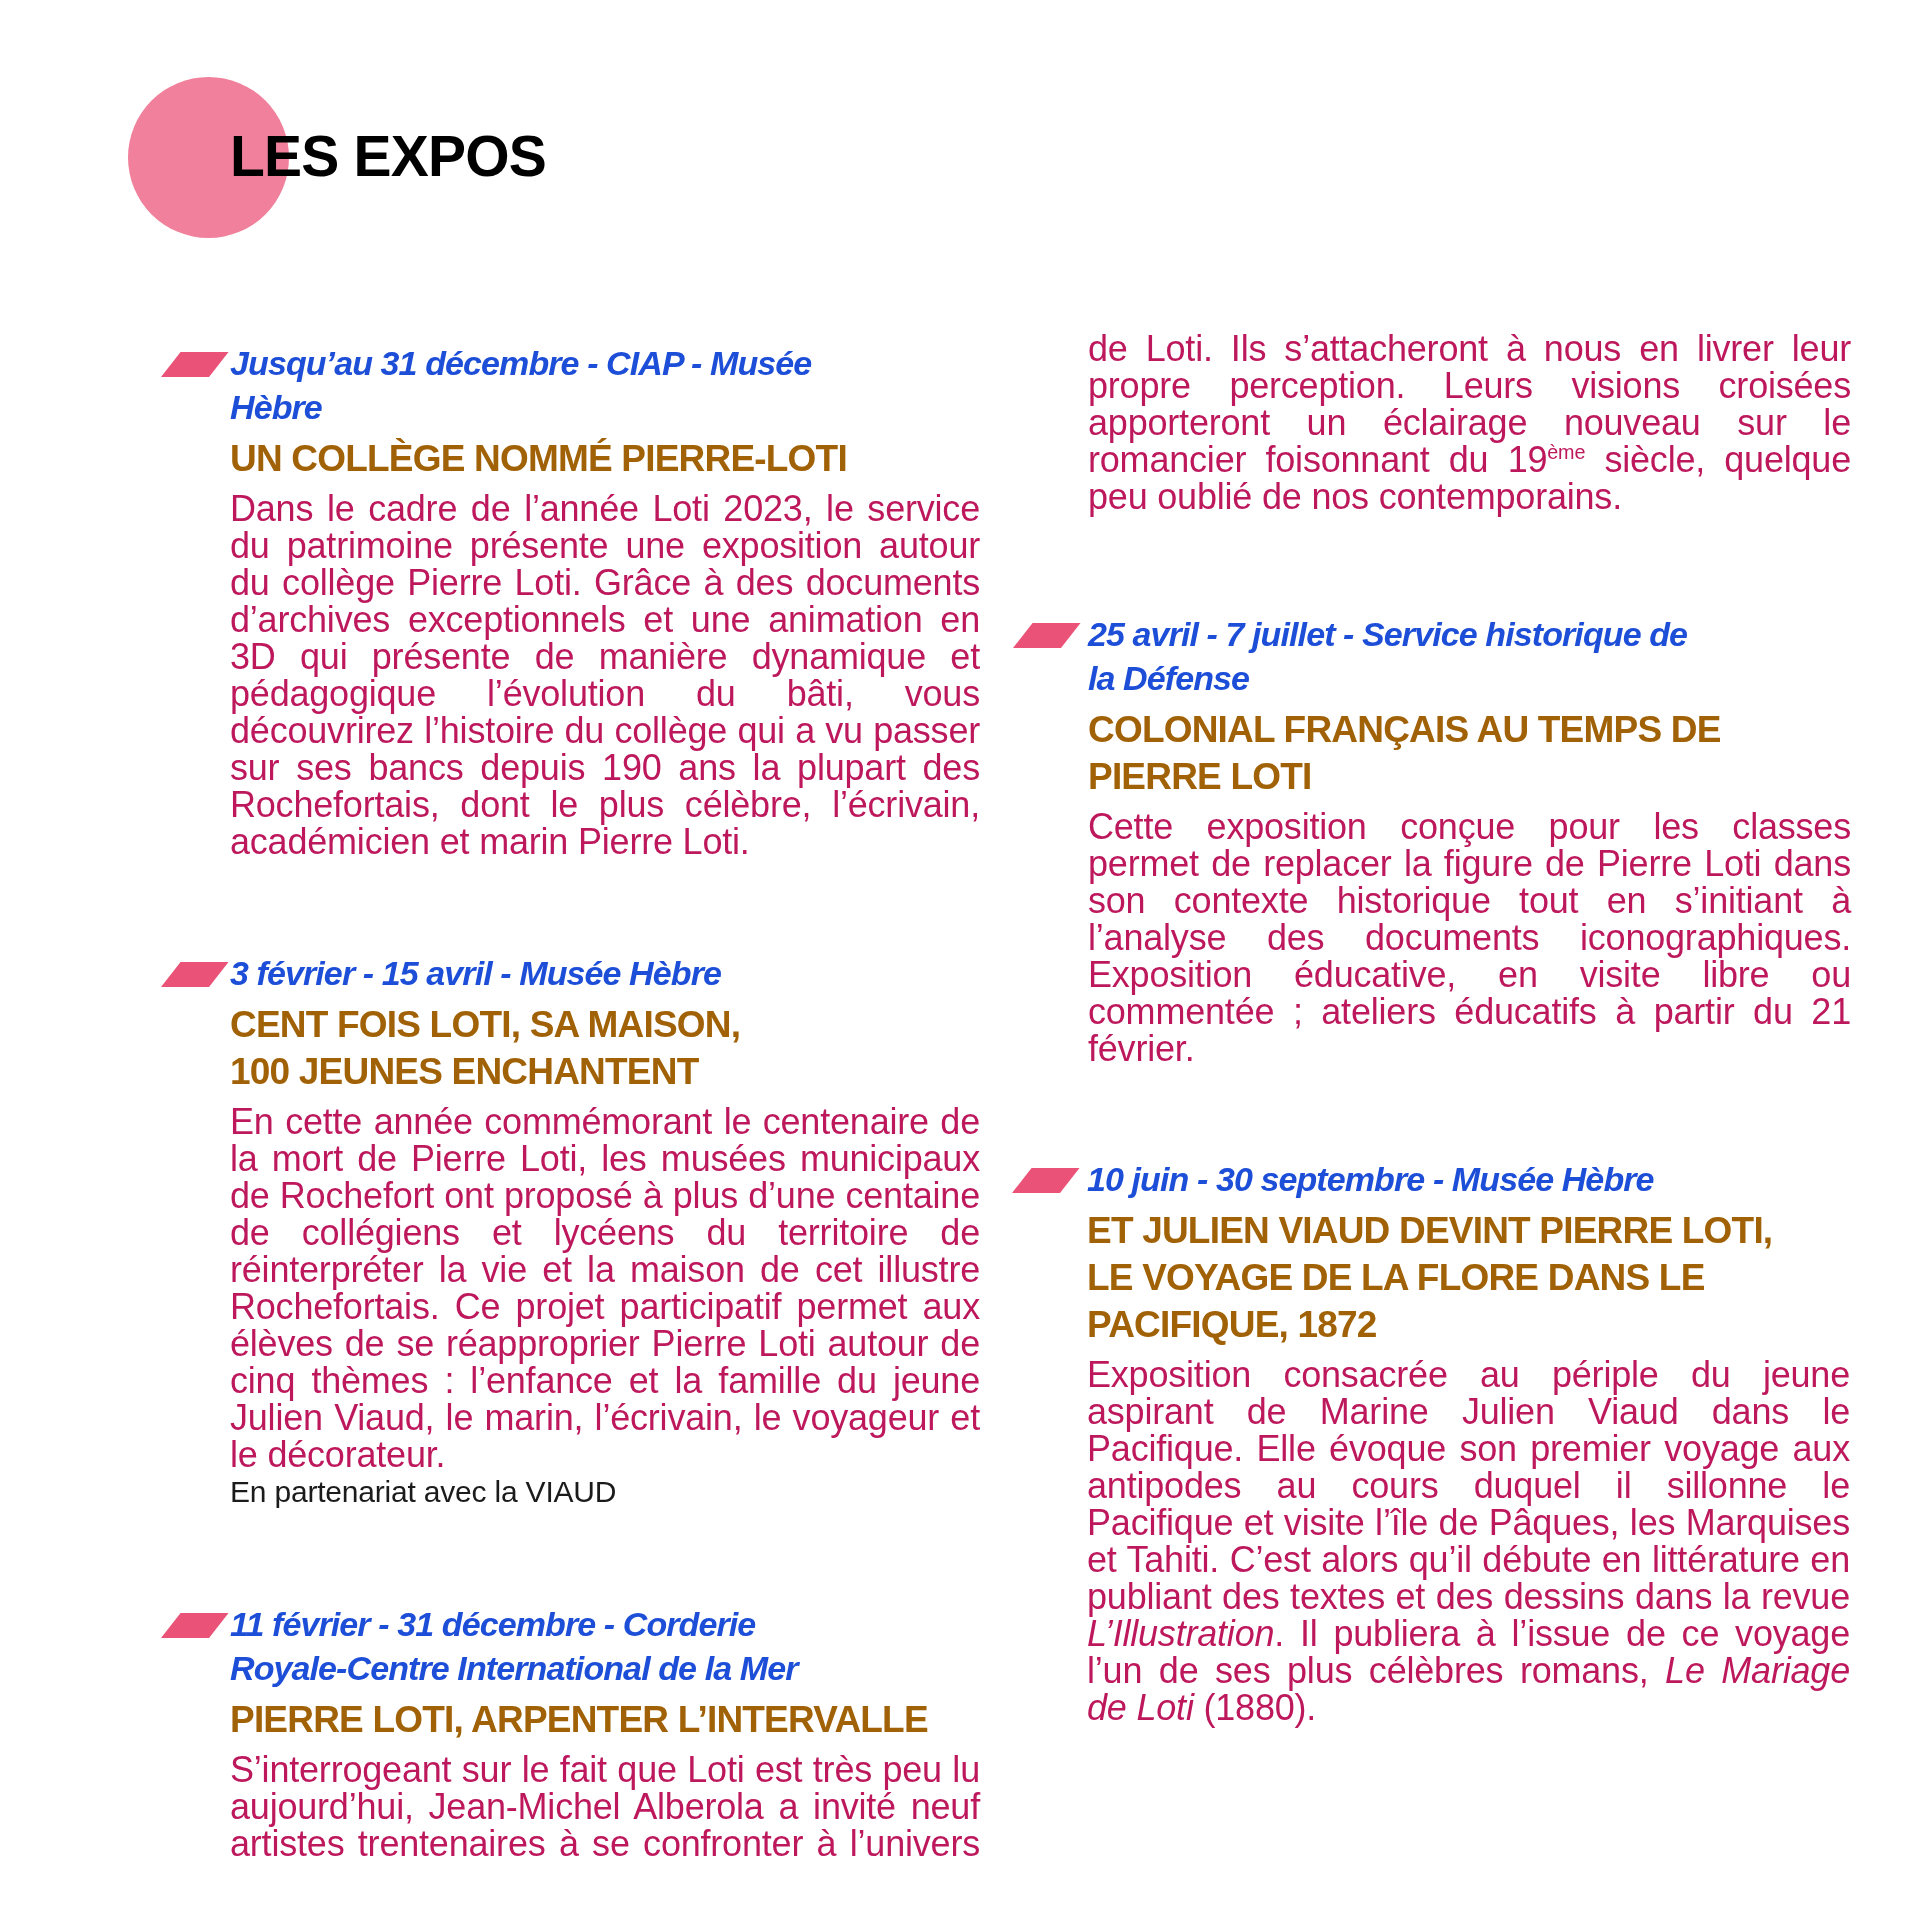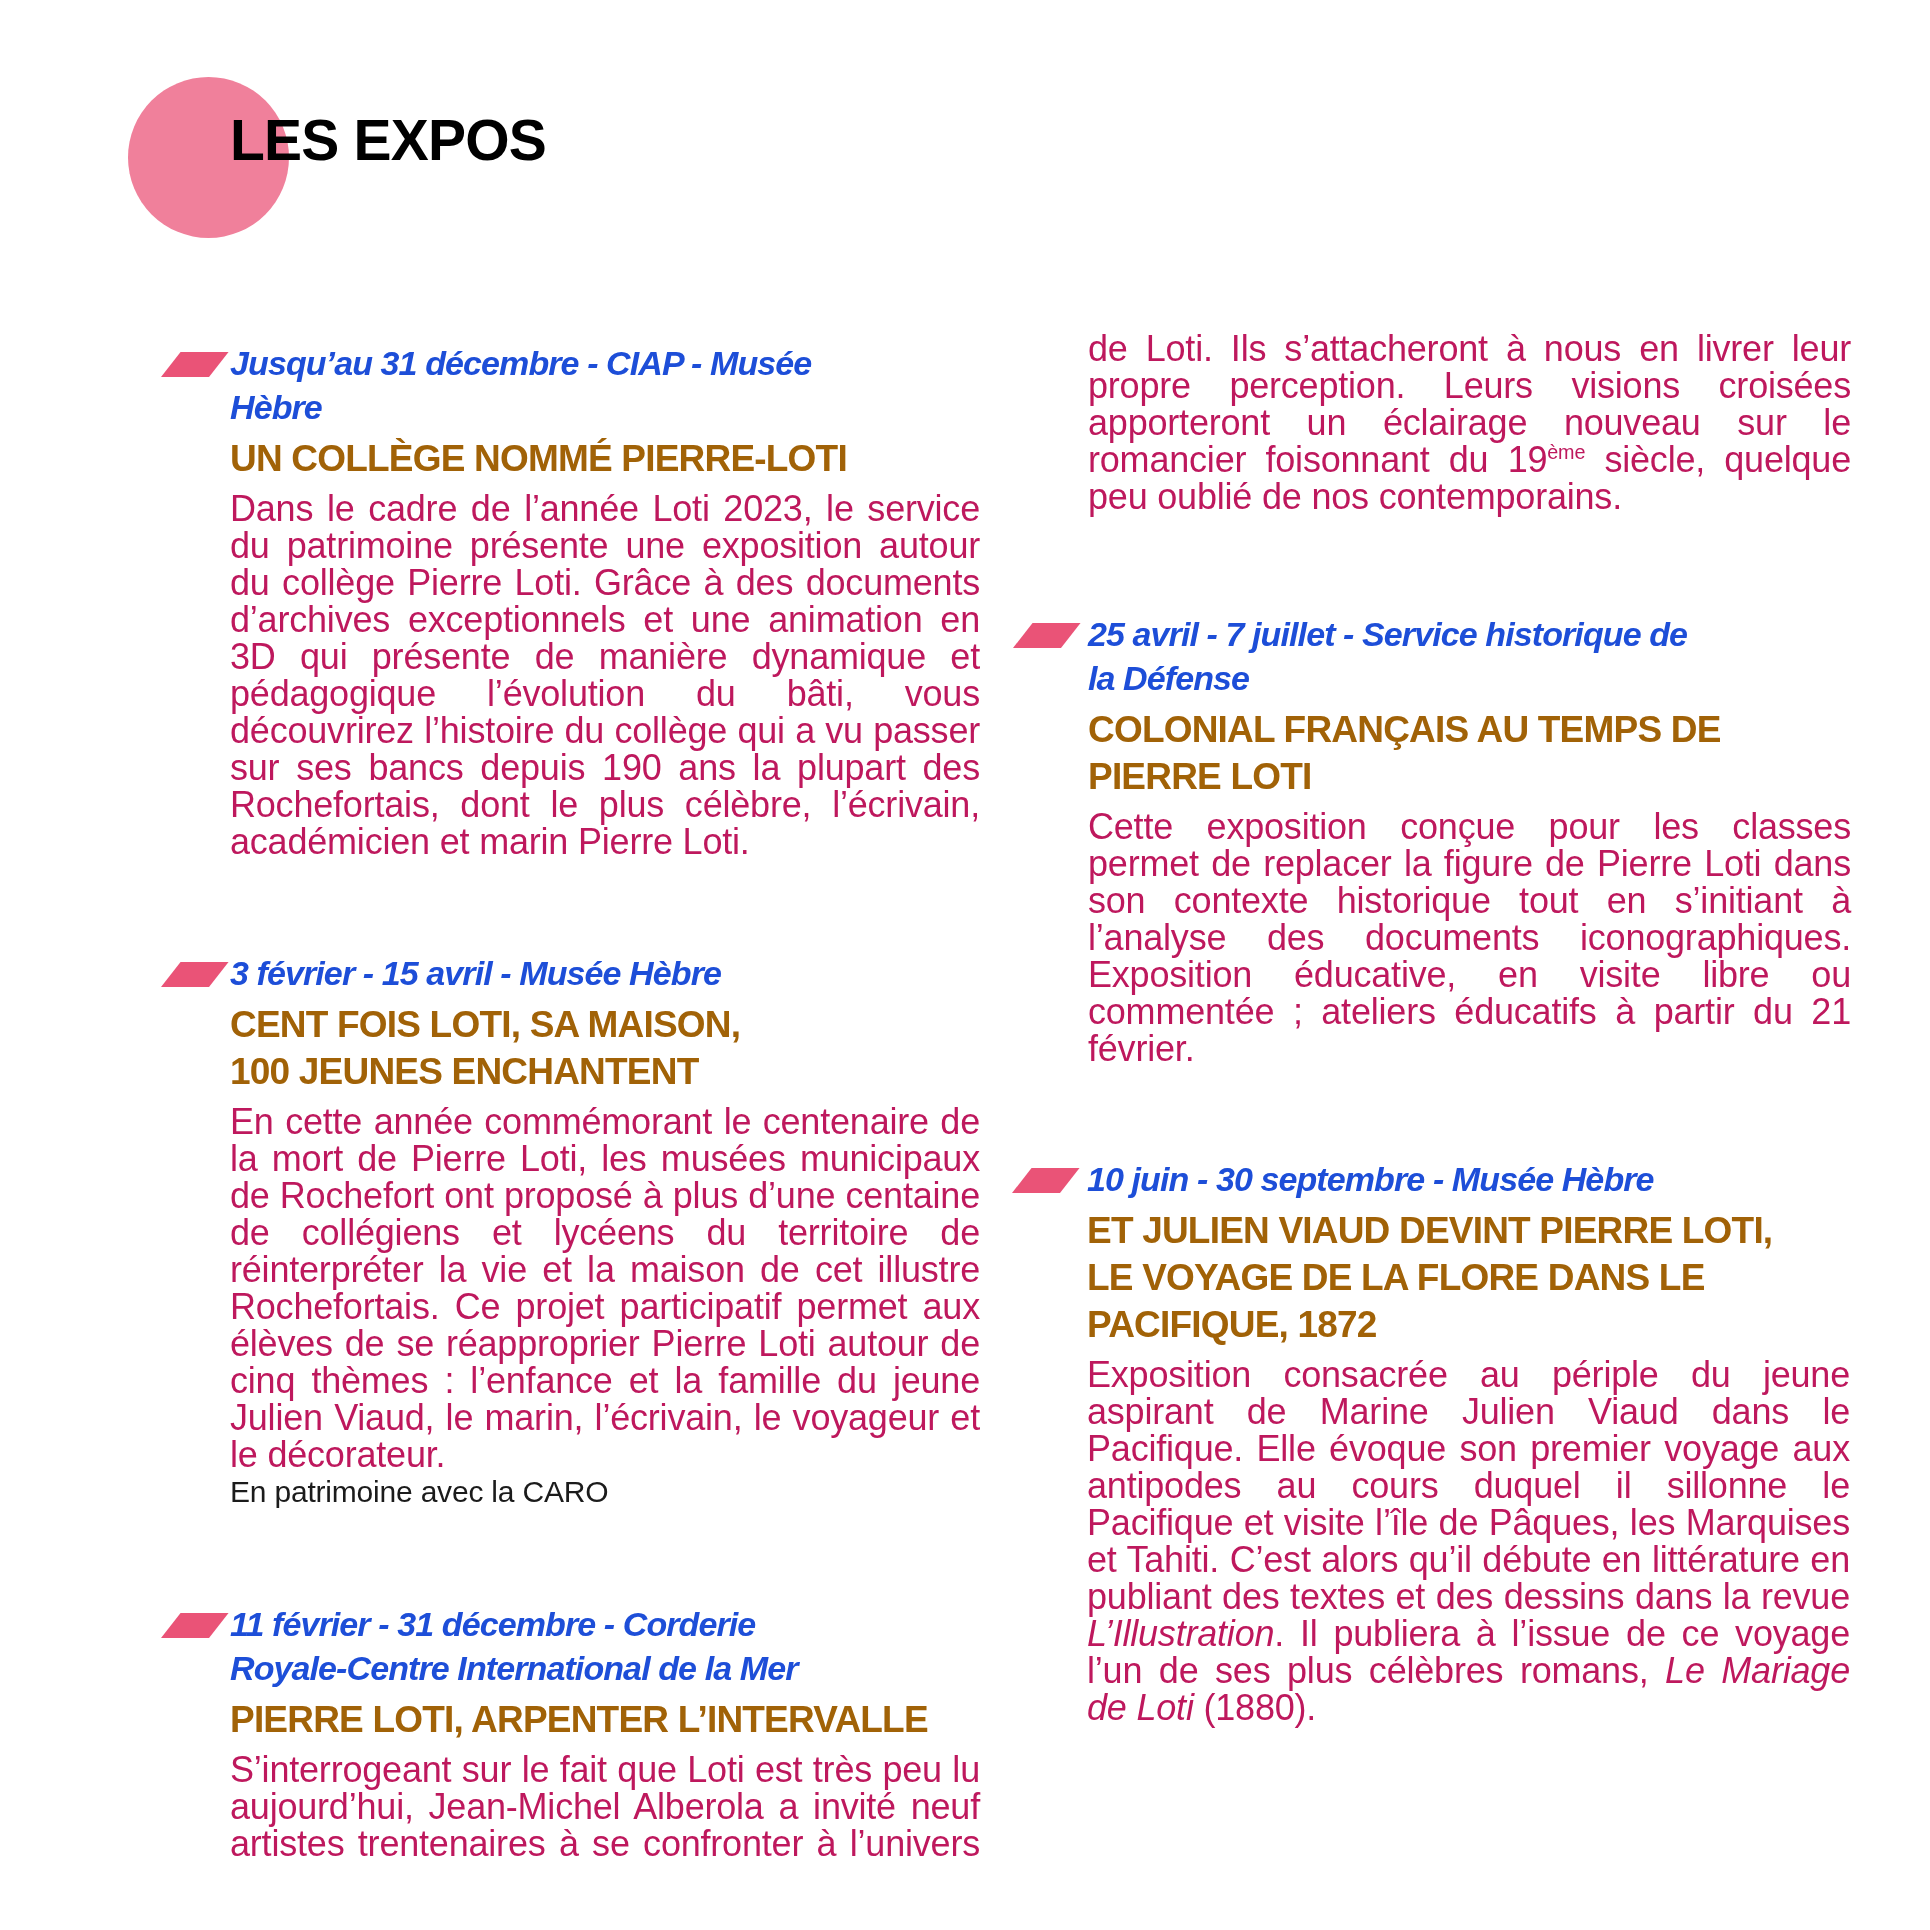--- a/index.html
+++ b/index.html
@@ -16,21 +16,21 @@
   
   .circle{
     position:absolute;
     left:128px; top:77px;
     width:161px; height:161px;
     border-radius:50%;
     background:#F0809B;
   }
   .page-title{
     position:absolute;
-    left:230px; top:107px;
+    left:230px; top:123px;
     margin:0;
     font-size:57px;
     font-weight:bold;
     letter-spacing:-0.8px;
     color:#000000;
     white-space:nowrap;
   }
   
   .entry{
     position:absolute;
@@ -120,21 +120,21 @@
     <div class="marker"></div>
     <div class="content">
       <div class="date">
         <div>3 février - 15 avril - Musée Hèbre</div>
       </div>
       <div class="etitle">
         <span class="hline">CENT FOIS LOTI, SA MAISON,</span>
         <span class="hline">100 JEUNES ENCHANTENT</span>
       </div>
       <p class="body">En cette année commémorant le centenaire de la mort de Pierre Loti, les musées municipaux de Rochefort ont proposé à plus d’une centaine de collégiens et lycéens du territoire de réinterpréter la vie et la maison de cet illustre Rochefortais. Ce projet participatif permet aux élèves de se réapproprier Pierre Loti autour de cinq thèmes : l’enfance et la famille du jeune Julien Viaud, le marin, l’écrivain, le voyageur et le décorateur.</p>
-      <p class="body2">En patrimoine avec la CARO</p>
+      <p class="body2">En partenariat avec la VIAUD</p>
     </div>
   </section>
 
   <section class="entry col-left" style="left:161px; top:1602px;">
     <div class="marker"></div>
     <div class="content">
       <div class="date">
         <div>11 février - 31 décembre - Corderie</div>
         <div>Royale-Centre International de la Mer</div>
       </div>

